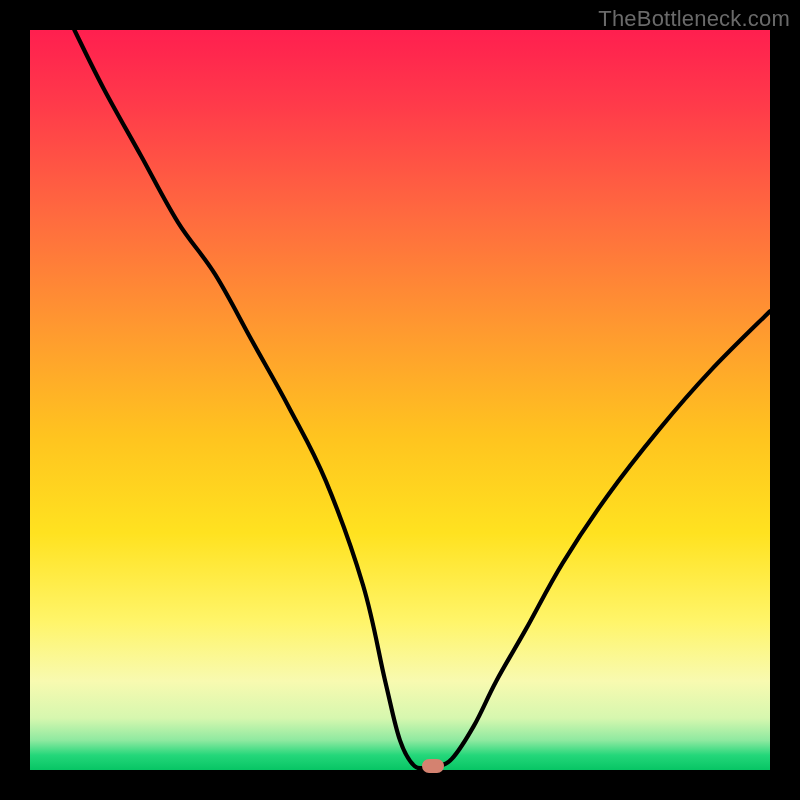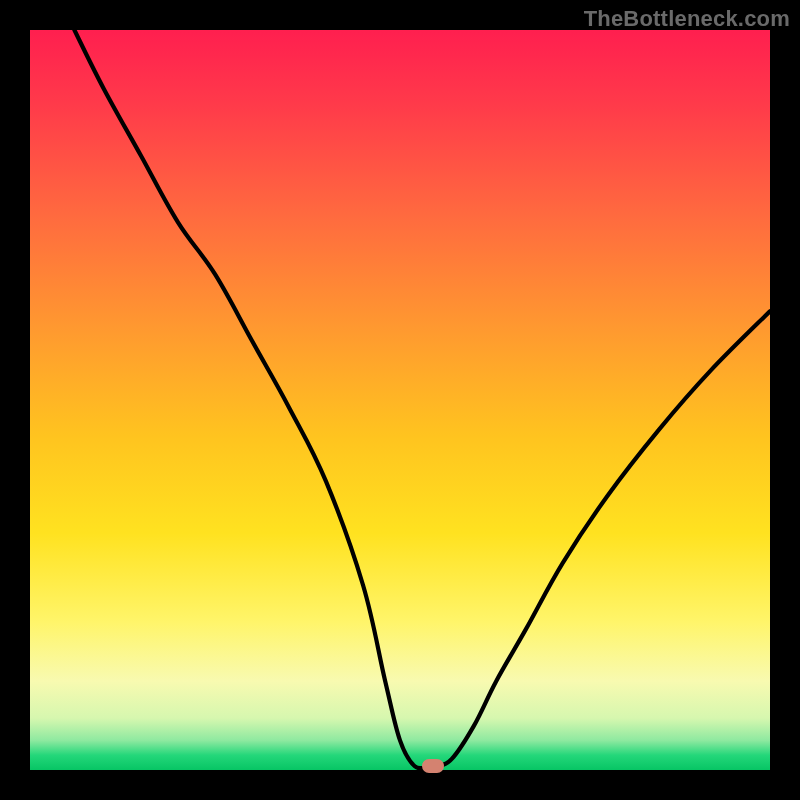--- a/index.html
+++ b/index.html
@@ -38,21 +38,21 @@
       #24d77a 98%,
       #07c564 100%
     );
   }
   .watermark {
     position: absolute;
     top: 6px;
     right: 10px;
     color: #6a6a6a;
     font-size: 22px;
-    font-weight: 700;
+    font-weight: 400;
     letter-spacing: 0.2px;
     user-select: none;
   }
   .marker {
     position: absolute;
     width: 22px;
     height: 14px;
     border-radius: 7px;
     transform: translate(-50%, -50%);
   }

